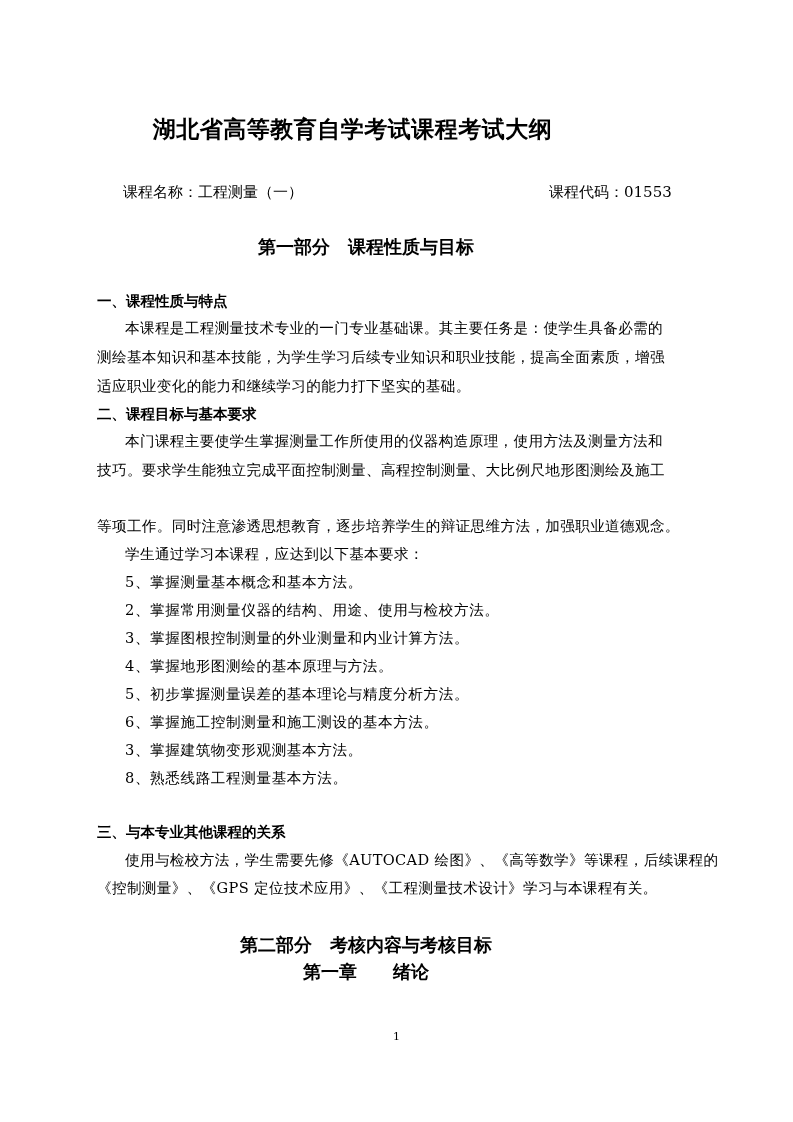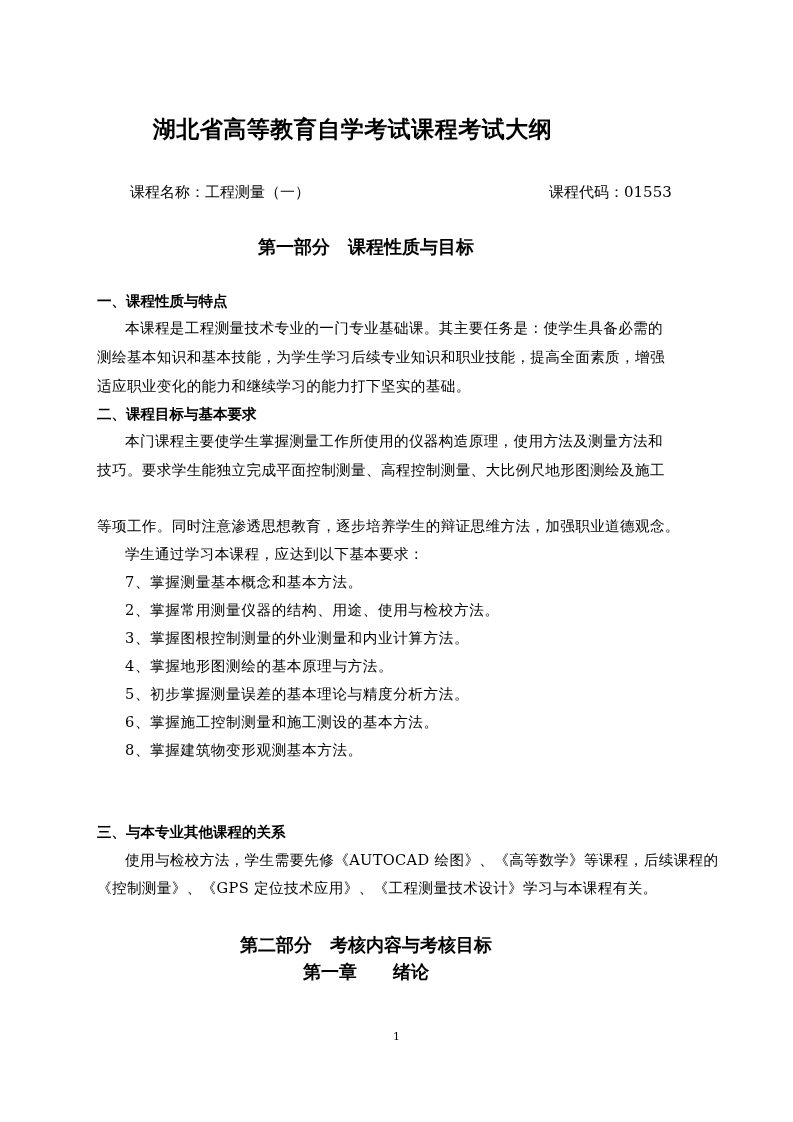--- a/index.html
+++ b/index.html
@@ -9,21 +9,21 @@
     }
     .page { position: absolute; left: 0; top: 0; width: 793px; height: 1122px; }
     .title {
       position: absolute; left: 0; width: 705px; top: 114px; text-align: center;
       font-family: "DejaVu Sans", "Liberation Sans", sans-serif; font-weight: bold;
       font-size: 23px; letter-spacing: 0.5px;
     }
     .meta-left, .meta-right {
       position: absolute; top: 183px; font-size: 15px;
     }
-    .meta-left { left: 123px; margin-left: 7px; }
+    .meta-left { left: 123px; }
     .meta-right { left: 549px; }
     .part-heading {
       position: absolute; left: 0; width: 732px; text-align: center;
       font-family: "DejaVu Sans", "Liberation Sans", sans-serif; font-weight: bold;
       font-size: 18px;
     }
     .section-heading {
       position: absolute; left: 97px; font-family: "DejaVu Sans", "Liberation Sans", sans-serif;
       font-weight: bold; font-size: 14.5px; text-align: right;
     }
@@ -49,27 +49,28 @@
   <div class="para-line indent" style="top:319px">本课程是工程测量技术专业的一门专业基础课。其主要任务是：使学生具备必需的</div>
   <div class="para-line" style="top:348px">测绘基本知识和基本技能，为学生学习后续专业知识和职业技能，提高全面素质，增强</div>
   <div class="para-line" style="top:377px">适应职业变化的能力和继续学习的能力打下坚实的基础。</div>
 
   <div class="section-heading" style="top:405px">二、课程目标与基本要求</div>
   <div class="para-line indent" style="top:432px">本门课程主要使学生掌握测量工作所使用的仪器构造原理，使用方法及测量方法和</div>
   <div class="para-line" style="top:461px">技巧。要求学生能独立完成平面控制测量、高程控制测量、大比例尺地形图测绘及施工</div>
   <div class="para-line" style="top:517px">等项工作。同时注意渗透思想教育，逐步培养学生的辩证思维方法，加强职业道德观念。</div>
   <div class="para-line indent" style="top:545px">学生通过学习本课程，应达到以下基本要求：</div>
 
-  <div class="list-item" style="top:573px">7、掌握测量基本概念和基本方法。</div>
+  <div class="list-item" style="top:573px">5、掌握测量基本概念和基本方法。</div>
   <div class="list-item" style="top:601px">2、掌握常用测量仪器的结构、用途、使用与检校方法。</div>
   <div class="list-item" style="top:629px">3、掌握图根控制测量的外业测量和内业计算方法。</div>
   <div class="list-item" style="top:657px">4、掌握地形图测绘的基本原理与方法。</div>
   <div class="list-item" style="top:685px">5、初步掌握测量误差的基本理论与精度分析方法。</div>
   <div class="list-item" style="top:713px">6、掌握施工控制测量和施工测设的基本方法。</div>
-  <div class="list-item" style="top:741px">8、掌握建筑物变形观测基本方法。</div>
+  <div class="list-item" style="top:741px">3、掌握建筑物变形观测基本方法。</div>
+  <div class="list-item" style="top:769px">8、熟悉线路工程测量基本方法。</div>
 
   <div class="section-heading" style="top:823px">三、与本专业其他课程的关系</div>
   <div class="para-line indent" style="top:851px">使用与检校方法，学生需要先修《AUTOCAD 绘图》、《高等数学》等课程，后续课程的</div>
   <div class="para-line" style="top:879px">《控制测量》、《GPS 定位技术应用》、《工程测量技术设计》学习与本课程有关。</div>
 
   <div class="part-heading" style="top:960px">第一章　　绪论</div>
   <div class="part-heading" style="top:933px">第二部分　考核内容与考核目标</div>
 
   <div class="page-number">1</div>
 </div>

